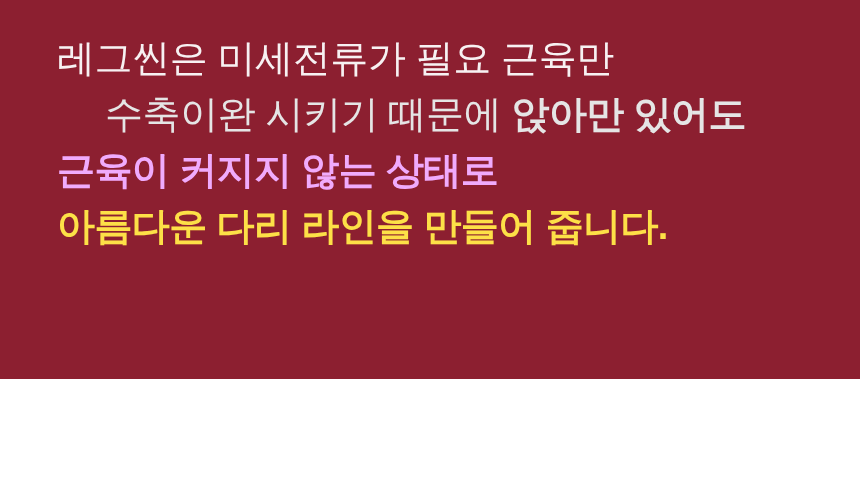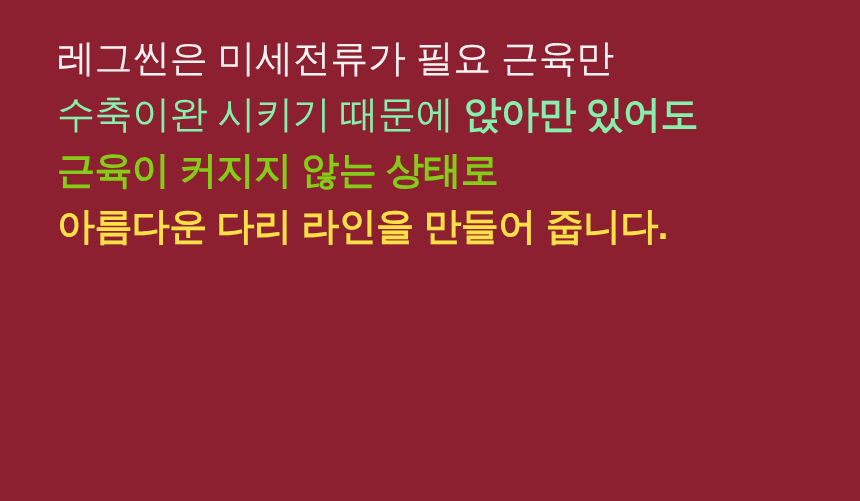--- a/index.html
+++ b/index.html
@@ -11,21 +11,21 @@
   body {
     width: 860px;
     height: 501px;
     overflow: hidden;
     font-family: "Liberation Sans", "DejaVu Sans", sans-serif;
   }
 
   #banner {
     position: relative;
     width: 860px;
-    height: 501px;
+    height: 379px;
     background-color: #8C1F30;
     box-sizing: border-box;
   }
 
   #copy-block {
     position: absolute;
     left: 57px;
     top: 30px;
     width: 780px;
   }
@@ -60,21 +60,21 @@
 </style>
 </head>
 <body>
 
 <div id="banner" style="background-color: rgb(140, 31, 48);">
 
   <div id="copy-block">
 
     <div class="copy-line" style="color: rgb(247, 241, 242);"><span class="seg normal">레그씬은 미세전류가 필요 근육만</span></div>
 
-    <div class="copy-line" style="color: #86efac;"><span class="seg normal">수축이완 시키기 때문에 </span><span class="seg bold">앉아만 있어도</span></div>
+    <div class="copy-line" style="color: #e5e5e5; margin-left: 48px;"><span class="seg normal">수축이완 시키기 때문에 </span><span class="seg bold">앉아만 있어도</span></div>
 
-    <div class="copy-line is-bold" style="color: #84cc16;"><span class="seg bold">근육이 커지지 않는 상태로</span></div>
+    <div class="copy-line is-bold" style="color: #f0abfc;"><span class="seg bold">근육이 커지지 않는 상태로</span></div>
 
     <div class="copy-line is-bold" style="color: #fde047;"><span class="seg bold">아름다운 다리 라인을 만들어 줍니다.</span></div>
 
   </div>
 
 </div>
 
 </body></html>

